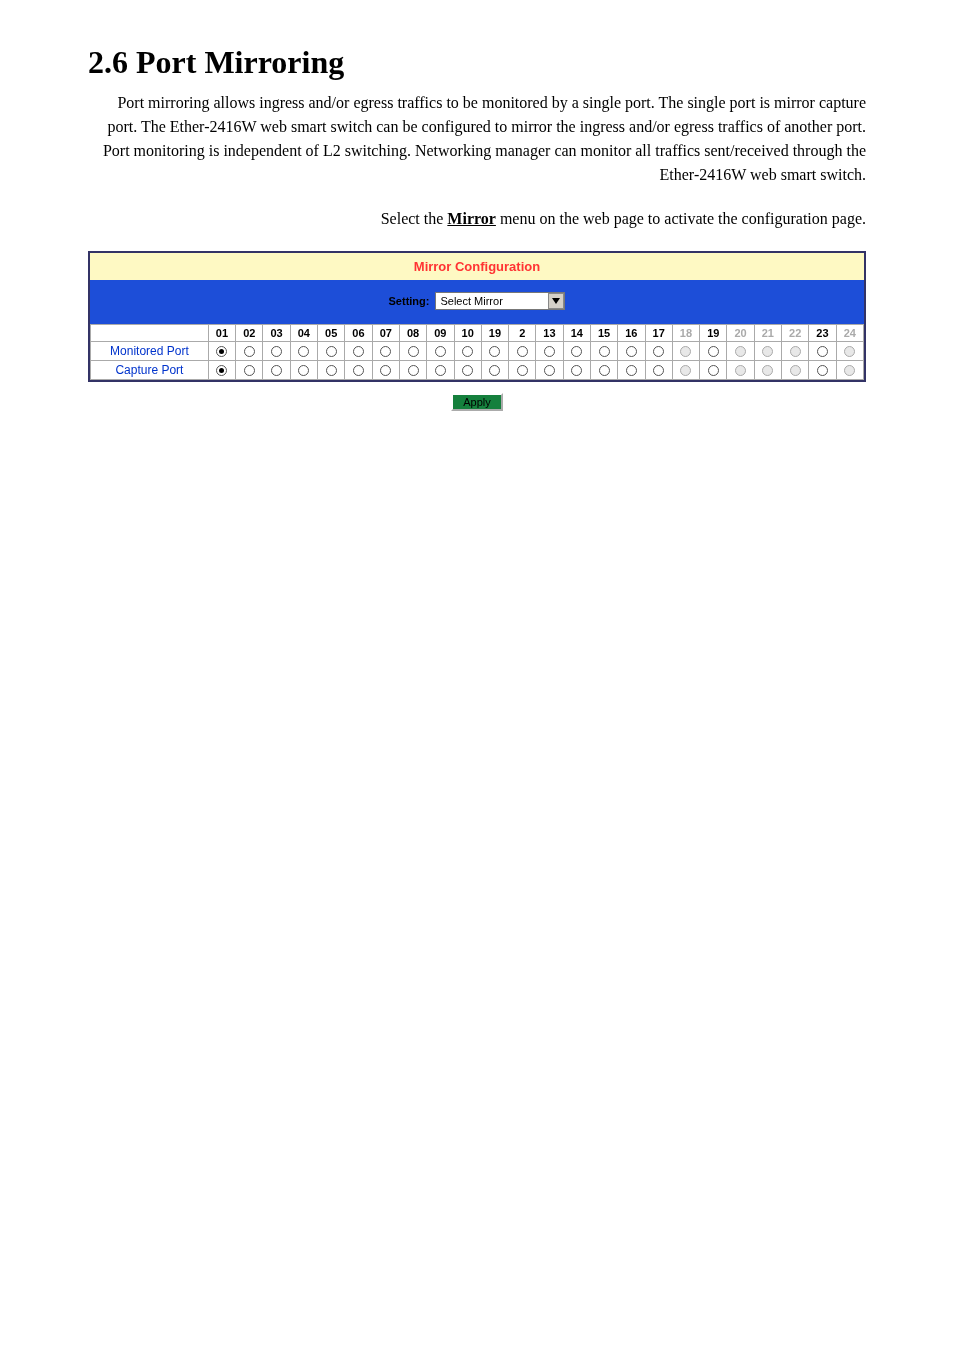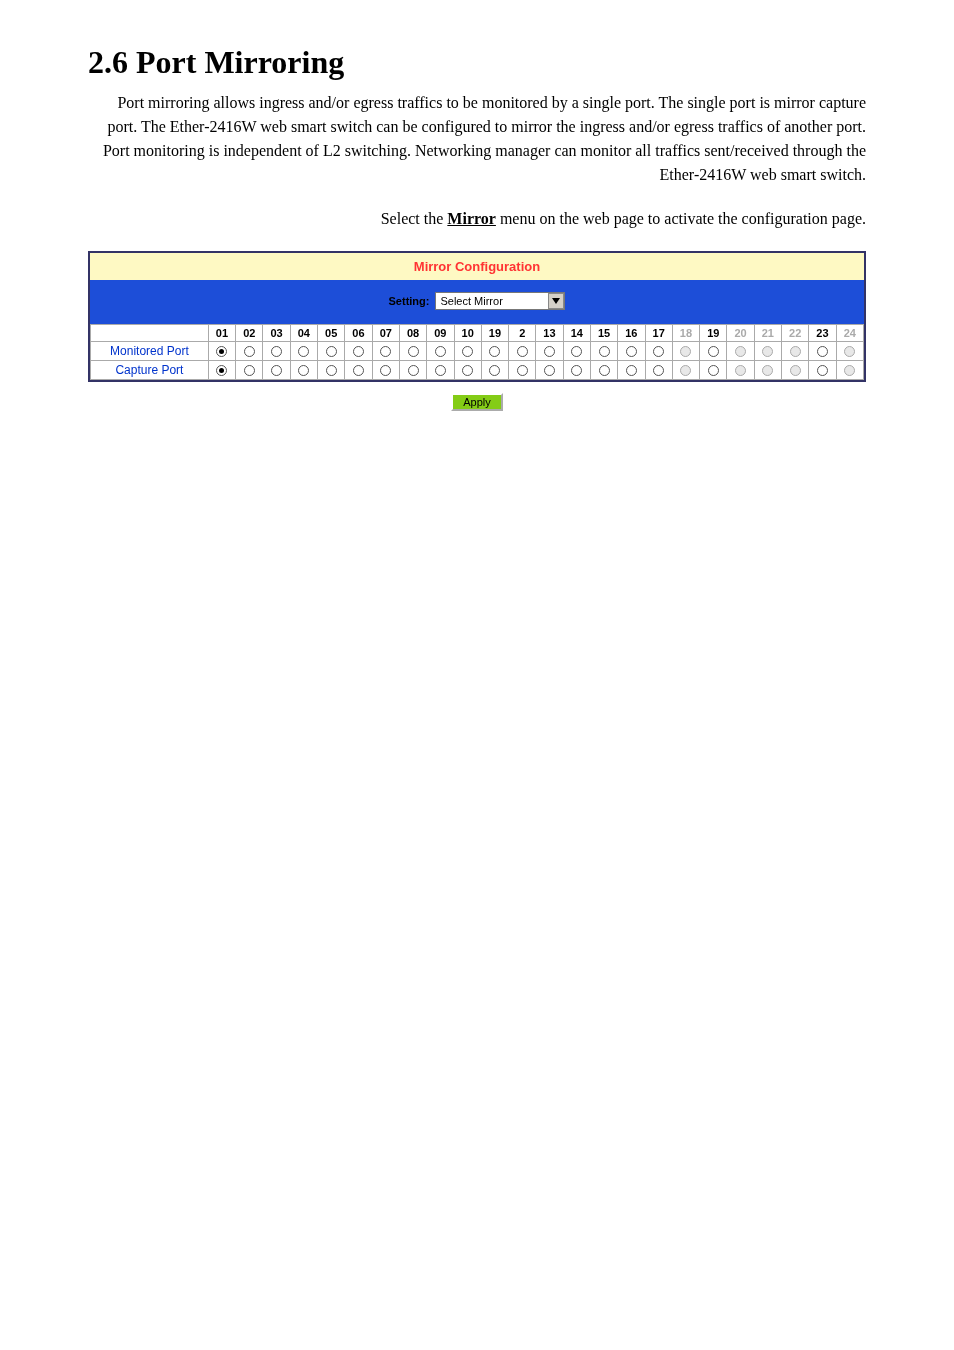--- a/index.html
+++ b/index.html
@@ -149,21 +149,21 @@
     border-color: #aaa;
   }
   .apply-row {
     text-align: center;
     padding: 10px 0;
   }
   .apply-btn {
     font-family: Tahoma, Arial, sans-serif;
     font-size: 11px;
     padding: 1px 10px;
-    background: #84cc16;
+    background: #15803d;
     border: 2px outset #fff;
     cursor: pointer;
   }
   .page-number {
     position: absolute;
     bottom: 30px;
     left: 0;
     width: 100%;
     text-align: center;
     font-size: 14px;

